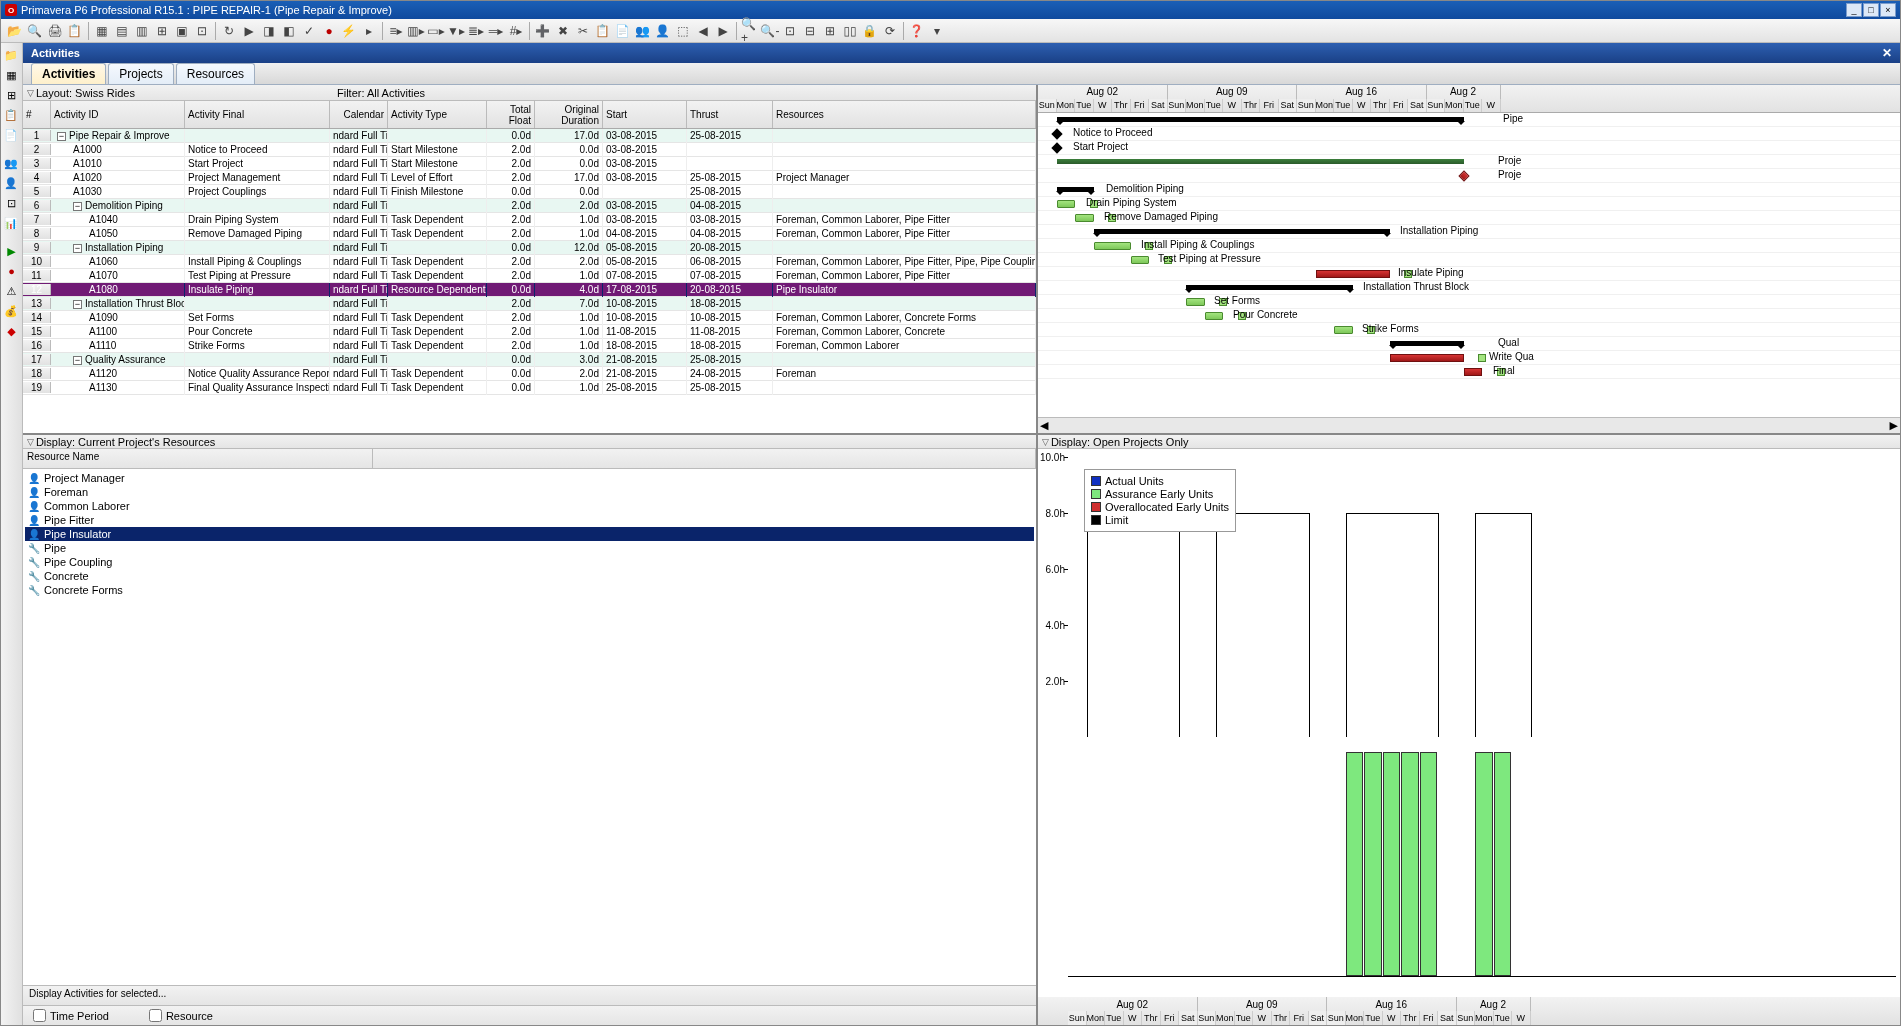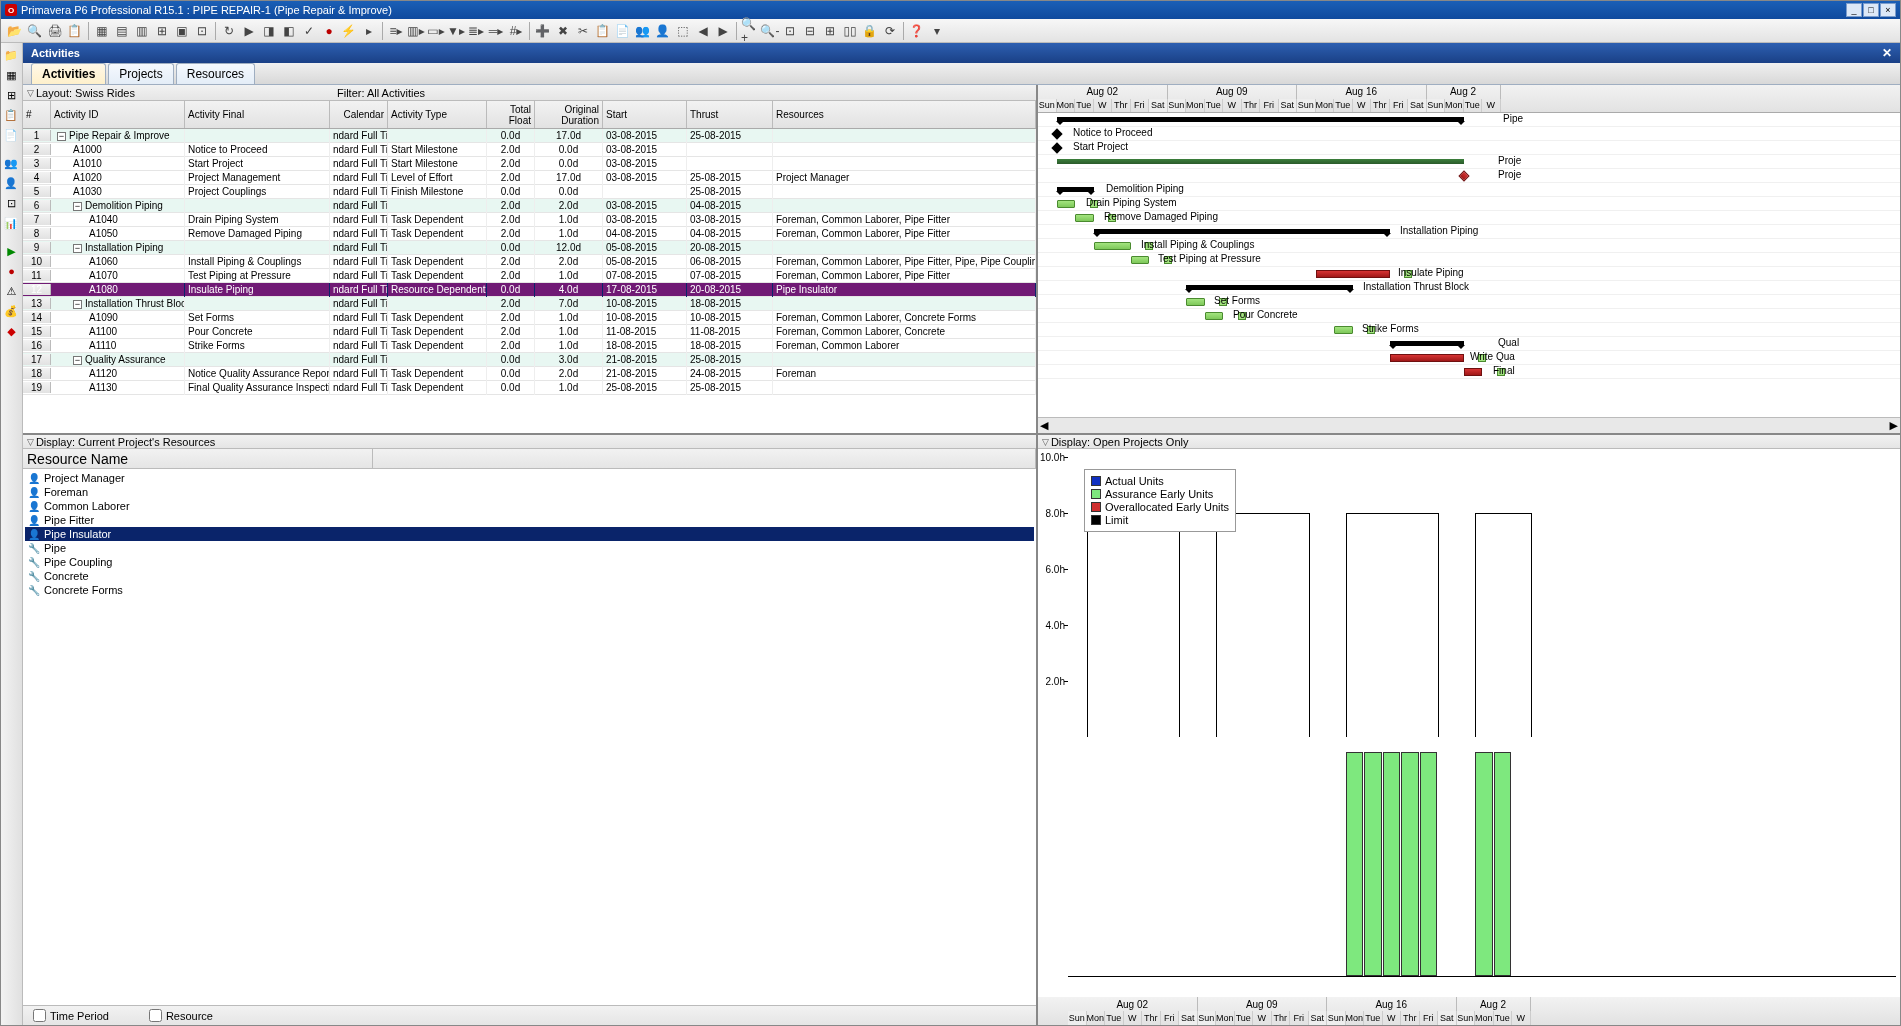--- a/index.html
+++ b/index.html
@@ -41,21 +41,21 @@
 .total-float-col{width:48px}
 .orig-dur-col{width:68px}
 .start-col{width:84px}
 .finish-col{width:86px}
 .resources-col{flex:1}
 .grid-body{flex:1;overflow:hidden}
 .grow{display:flex;height:14px;align-items:center;border-bottom:1px solid #e5e5e5}
 .grow.summary{background:#e8f7f2}
 .grow.selected{background:#701a75;color:#fff}
 .gc{border-right:1px solid #eee;padding:0 3px;font-size:10px;white-space:nowrap;overflow:hidden;height:14px;line-height:14px}
-.gc.r{text-align:center}
+.gc.r{text-align:right}
 .grow.selected .gc{border-right-color:#0a246a}
 .rownum{width:28px;background:linear-gradient(#f2f2f2,#e2e2e2);border-right:1px solid #bbb;text-align:center;font-size:10px}
 .indent-0{padding-left:6px}
 .indent-1{padding-left:22px}
 .indent-2{padding-left:38px}
 .expander{display:inline-block;width:9px;height:9px;border:1px solid #777;background:#fff;text-align:center;line-height:7px;font-size:9px;margin-right:3px;color:#000}
 .gantt-pane{flex:1;display:flex;flex-direction:column;min-width:0;background:#fff;position:relative;overflow:hidden}
 .gantt-header{height:28px;background:linear-gradient(#f2f2f2,#e2e2e2);border-bottom:1px solid #aaa;display:flex;flex-direction:column}
 .gantt-months{flex:1;display:flex}
 .gm{border-right:1px solid #bbb;text-align:center;font-size:10px;display:flex;align-items:center;justify-content:center}
@@ -72,21 +72,21 @@
 .gbar.summary::before{left:-1px}.gbar.summary::after{right:-1px}
 .gbar.task{background:linear-gradient(#a3e47f,#7ec85a);border:1px solid #4a8a2f;height:8px;border-radius:1px}
 .gbar.crit{background:linear-gradient(#d63434,#a01818);border:1px solid #701010}
 .gbar-label{position:absolute;font-size:10px;white-space:nowrap;top:0}
 .endmark{position:absolute;width:8px;height:8px;border:1px solid #4a8a2f;background:#a3e47f;top:3px;margin-left:-4px}
 .gantt-scroll{height:16px;background:#e8e8e8;display:flex;align-items:center;border-top:1px solid #bbb}
 .lower{flex:1;display:flex;min-height:0}
 .res-pane{flex:0 0 1015px;border-right:2px solid #888;display:flex;flex-direction:column}
 .disp-header{height:14px;background:linear-gradient(#f2f2f2,#e5e5e5);border-bottom:1px solid #bbb;padding:0 4px;font-size:10px;display:flex;align-items:center}
 .res-colhdr{display:flex;height:20px;background:linear-gradient(#f2f2f2,#e5e5e5);border-bottom:1px solid #bbb}
-.res-colhdr .rch{border-right:1px solid #bbb;padding:2px 4px;font-size:14px}
+.res-colhdr .rch{border-right:1px solid #bbb;padding:2px 4px;font-size:10px}
 .res-list{flex:1;overflow:auto;padding:2px}
 .res-item{height:14px;display:flex;align-items:center;font-size:10px;cursor:pointer;padding-left:4px}
 .res-item.selected{background:#0a246a;color:#fff}
 .res-icon{width:12px;height:12px;margin-right:3px;display:flex;align-items:center;justify-content:center;font-size:10px}
 .res-footer{height:20px;background:linear-gradient(#f2f2f2,#e5e5e5);border-top:1px solid #bbb;padding:2px 6px;font-size:10px}
 .res-cb{height:20px;background:linear-gradient(#f2f2f2,#e5e5e5);border-top:1px solid #bbb;display:flex;align-items:center;padding:0 10px;font-size:10px}
 .res-cb label{display:flex;align-items:center;margin-right:40px}
 .res-cb input{margin-right:4px}
 .histo-pane{flex:1;display:flex;flex-direction:column;min-width:0;position:relative}
 .histo-body{flex:1;position:relative;background:#fff}
@@ -564,21 +564,21 @@
                   <div class="endmark" style="left:333px"></div>
                   <div class="gbar-label" style="left:324px">Strike Forms</div>
                 </div>
                 <div class="gantt-row">
                   <div class="gbar summary" style="left:351.5px;width:74px"></div>
                   <div class="gbar-label" style="left:460px">Qual</div>
                 </div>
                 <div class="gantt-row">
                   <div class="gbar crit" style="left:351.5px;width:74px"></div>
                   <div class="endmark" style="left:444px"></div>
-                  <div class="gbar-label" style="left:432px">Write Qua</div>
+                  <div class="gbar-label" style="left:451px">Write Qua</div>
                 </div>
                 <div class="gantt-row">
                   <div class="gbar crit" style="left:425.5px;width:18.5px"></div>
                   <div class="endmark" style="left:462.5px"></div>
                   <div class="gbar-label" style="left:455px">Final</div>
                 </div>
               </div>
             <div class="gantt-scroll">
               <span style="margin-left:2px">◀</span>
                 <div style="flex:1"></div>
@@ -629,20 +629,21 @@
                 </div>
                 <div class="res-item">
                   <span class="res-icon">🔧</span>
                   <span>Concrete</span>
                 </div>
                 <div class="res-item">
                   <span class="res-icon">🔧</span>
                   <span>Concrete Forms</span>
                 </div>
               </div>
+            <div class="res-footer">Display Activities for selected...</div>
             <div class="res-cb">
               <label>
                   <input type="checkbox" style=""> 
                   <span>Time Period</span>
                 </label>
               <label>
                   <input type="checkbox" style=""> 
                   <span>Resource</span>
                 </label>
             </div>

